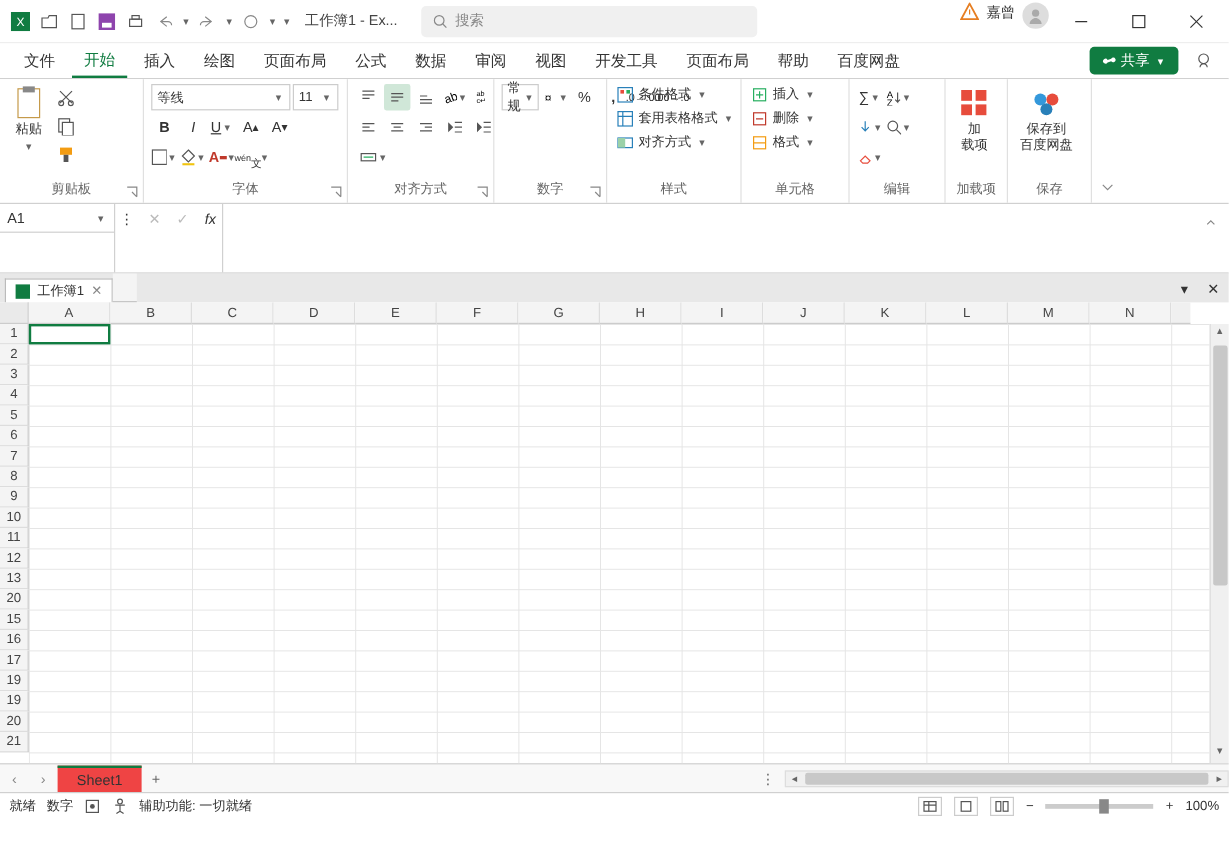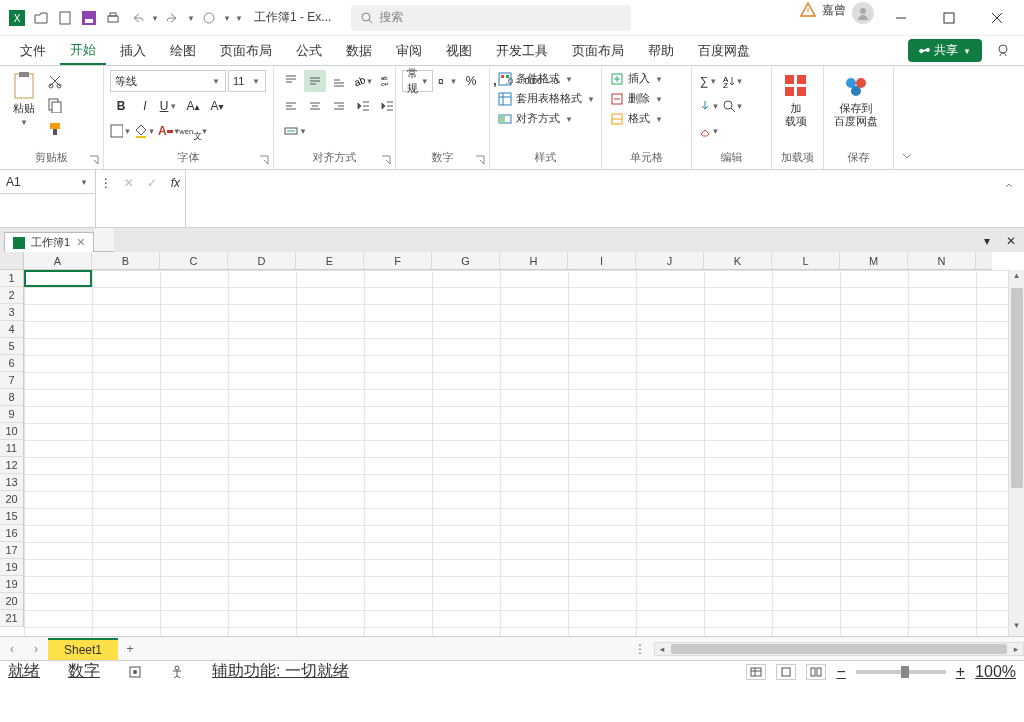--- a/index.html
+++ b/index.html
@@ -63,29 +63,29 @@
 .active-cell { position:absolute; width:68px; height:17px; border:2px solid #107c41; top:0; left:0; }
 .grid-top { display:flex; }
 .grid-main { display:flex; flex:1; }
 .vscroll { width:16px; background:#f0f0f0; border-left:1px solid #ddd; display:flex; flex-direction:column; }
 .vscroll-thumb { background:#c8c8c8; width:12px; margin:2px auto; height:200px; border-radius:2px; }
 .vscroll-arrow { height:16px; text-align:center; font-size:9px; color:#666; }
 
 
 .sheetbar { height:24px; display:flex; align-items:center; border-top:1px solid #d0d0d0; background:#f8f8f8; }
 .sheet-nav { width:24px; text-align:center; color:#888; }
-.sheet-tab { padding:3px 16px; background:#fde047; border-top:2px solid #107c41; font-size:12px; }
+.sheet-tab { padding:3px 16px; background:#ef4444; border-top:2px solid #107c41; font-size:12px; }
 .sheet-add { width:24px; text-align:center; color:#666; }
 .sheet-dots { margin-left:auto; padding:0 8px; color:#666; }
 .hscroll { flex:0 0 370px; height:14px; background:#f0f0f0; border:1px solid #ddd; display:flex; align-items:center; }
 .hscroll-arrow { width:14px; text-align:center; font-size:9px; color:#666; }
 .hscroll-thumb { flex:1; height:10px; background:#c8c8c8; margin:0 2px; border-radius:2px; }
 
 
-.status { height:22px; border-top:1px solid #d0d0d0; display:flex; align-items:center; font-size:16px; padding:0 8px; gap:28px;text-decoration:underline; }
+.status { height:22px; border-top:1px solid #d0d0d0; display:flex; align-items:center; font-size:11px; padding:0 8px; gap:9px; }
 .status .right { margin-left:auto; display:flex; align-items:center; gap:10px; }
 .view-btn { width:20px; height:16px; border:1px solid #ccc; display:flex; align-items:center; justify-content:center; font-size:9px; }
 .zoom-slider { width:90px; height:4px; background:#ccc; position:relative; }
 .zoom-slider .knob { width:8px; height:12px; background:#888; position:absolute; left:50%; top:-4px; }
 
 svg { display:block; }
 </style>
 </head>
 <body>
 
@@ -208,21 +208,21 @@
   <span class="mini-btn" style="margin-left:6px;">
       <svg width="16" height="16">
         <circle cx="8" cy="6" r="4" fill="none" stroke="#555"></circle>
         <path d="M5 13c0-2 2-3 3-3s3 1 3 3" fill="none" stroke="#555"></path>
       </svg>
     </span>
 </div>
 
 <div class="ribbon">
 
-  <div class="rgroup" style="width:104px;">
+  <div class="rgroup" style="width:120px;">
     <div class="rgroup-body">
       <div class="big-btn">
         <span class="ic">
             <svg width="26" height="30">
               <rect x="4" y="3" width="18" height="24" fill="#fff" stroke="#c59a4a"></rect>
               <rect x="8" y="1" width="10" height="5" fill="#888"></rect>
             </svg>
           </span>
         <span>粘贴</span>
         <span class="dd-arrow">▾</span>

